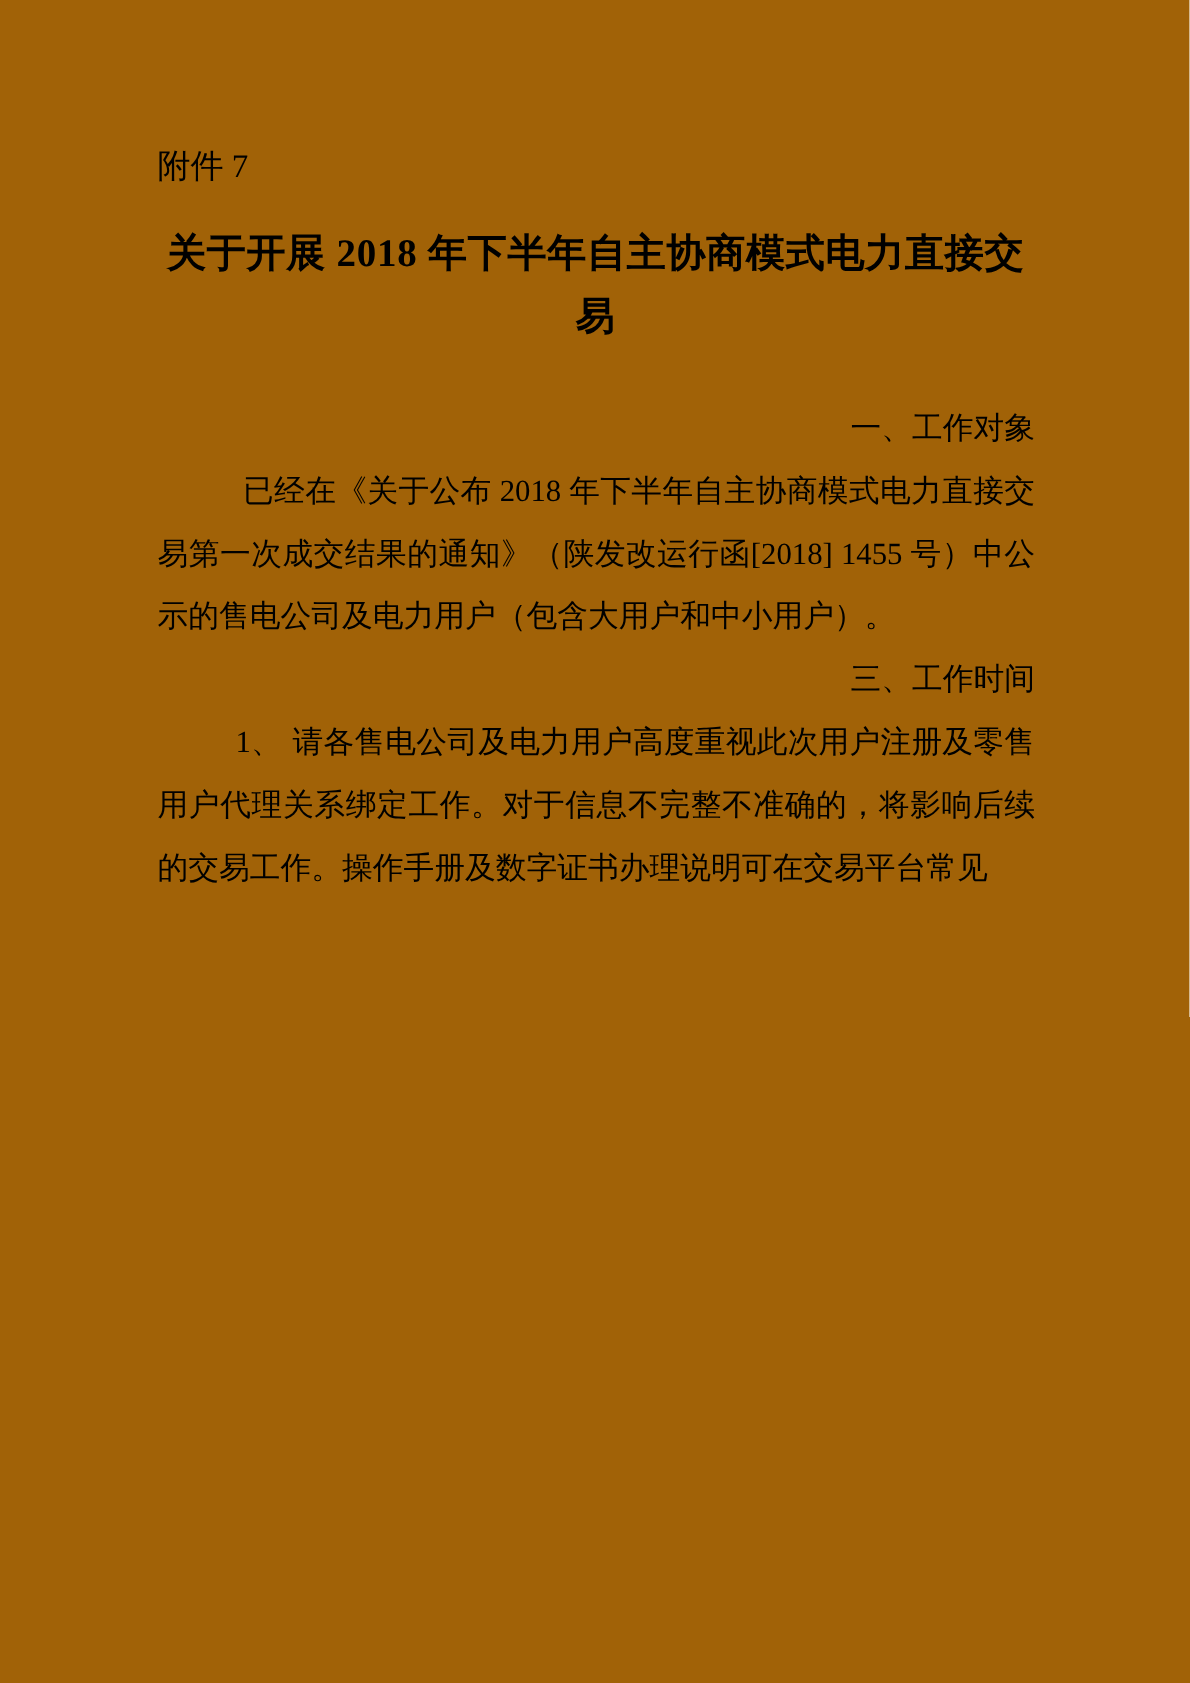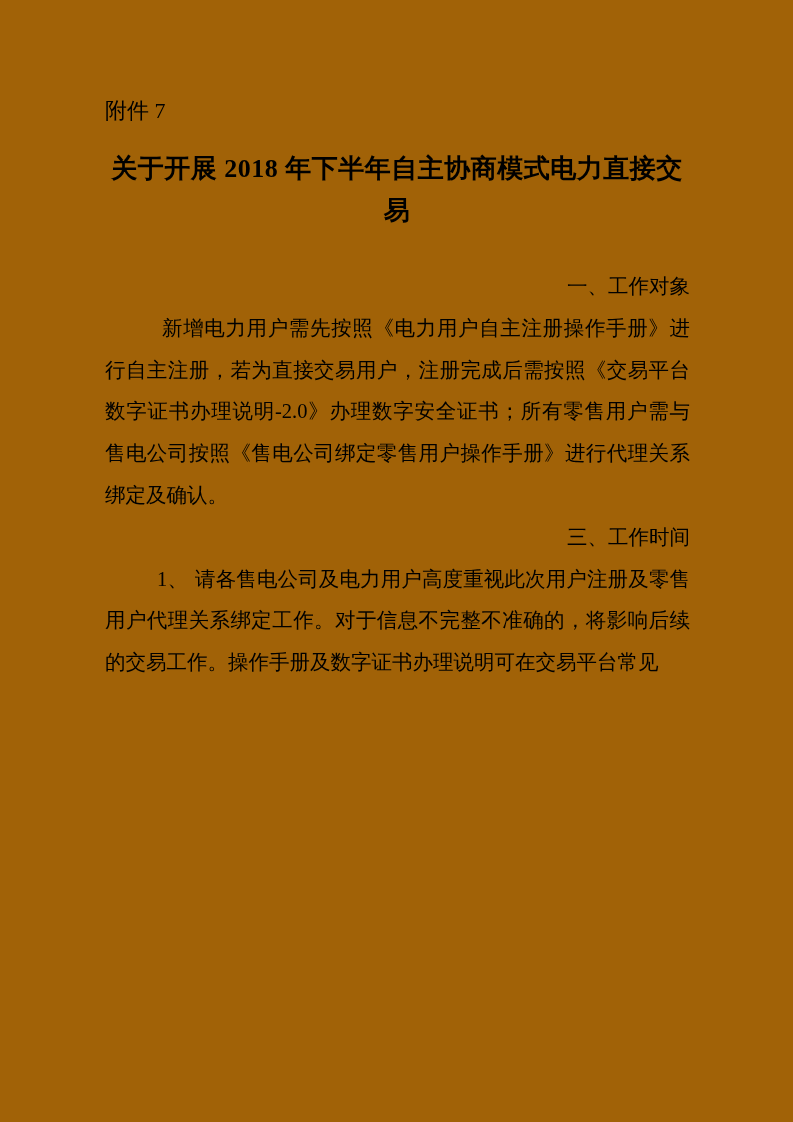--- a/index.html
+++ b/index.html
@@ -79,21 +79,21 @@
 
   <div class="attachment">附件 7</div>
 
   <div class="doc-title">
     <div>关于开展 2018 年下半年自主协商模式电力直接交易</div>
   </div>
 
   <div class="doc-body">
 
     <p class="sec-heading"><span class="sec-num">一、</span><span>工作对象</span></p>
+    <p class="para">已经在《关于公布 2018 年下半年自主协商模式电力直接交易第一次成交结果的通知》（陕发改运行函[2018] 1455 号）中公示的售电公司及电力用户（包含大用户和中小用户）。</p>
 
-    <p class="para">新增电力用户需先按照《电力用户自主注册操作手册》进行自主注册，若为直接交易用户，注册完成后需按照《交易平台数字证书办理说明-2.0》办理数字安全证书；所有零售用户需与售电公司按照《售电公司绑定零售用户操作手册》进行代理关系绑定及确认。</p>
 
     <p class="sec-heading"><span class="sec-num">三、</span><span>工作时间</span></p>
 
     <p class="para-item"><span class="item-num">1、</span><span>请各售电公司及电力用户高度重视此次用户注册及零售用户代理关系绑定工作。对于信息不完整不准确的，将影响后续的交易工作。操作手册及数字证书办理说明可在交易平台常见</span></p>
 
   </div>
 </div>
 
 </body></html>

